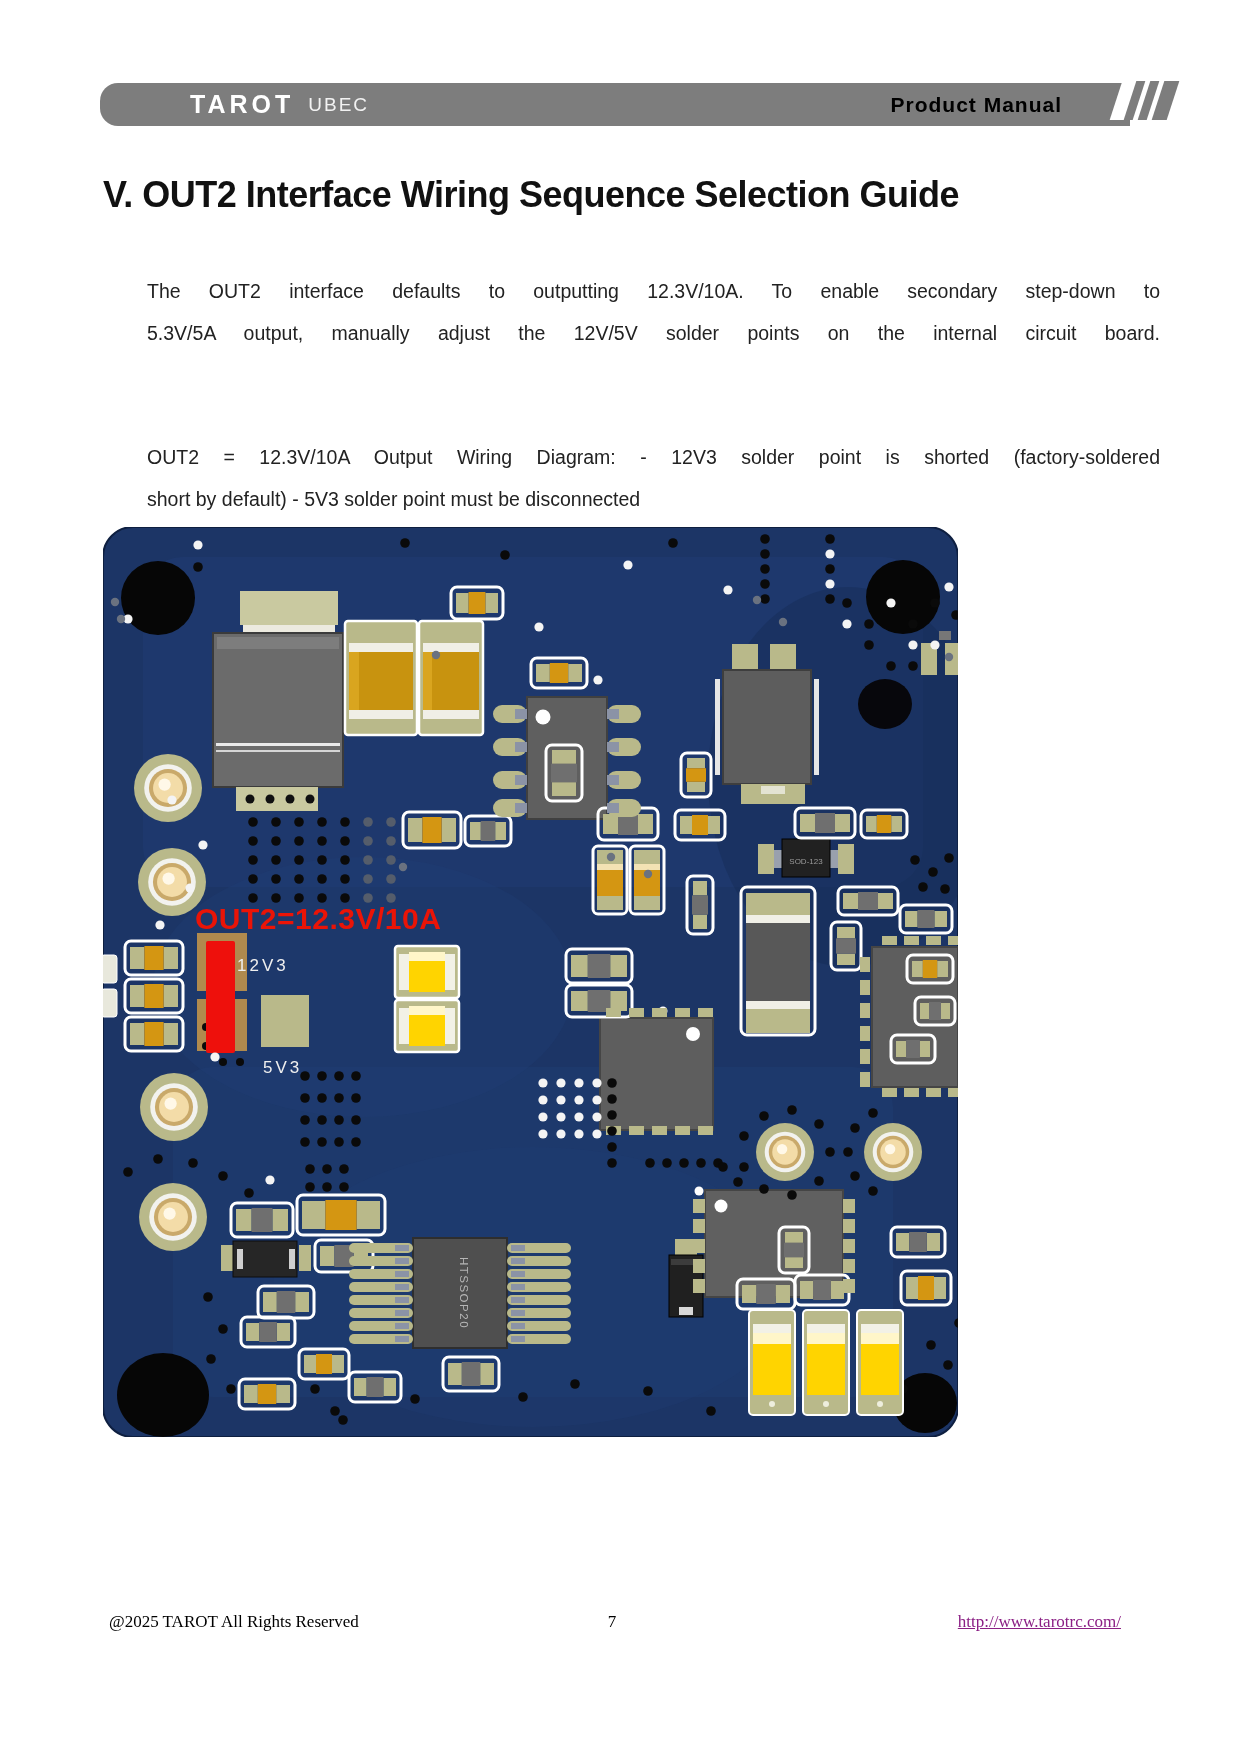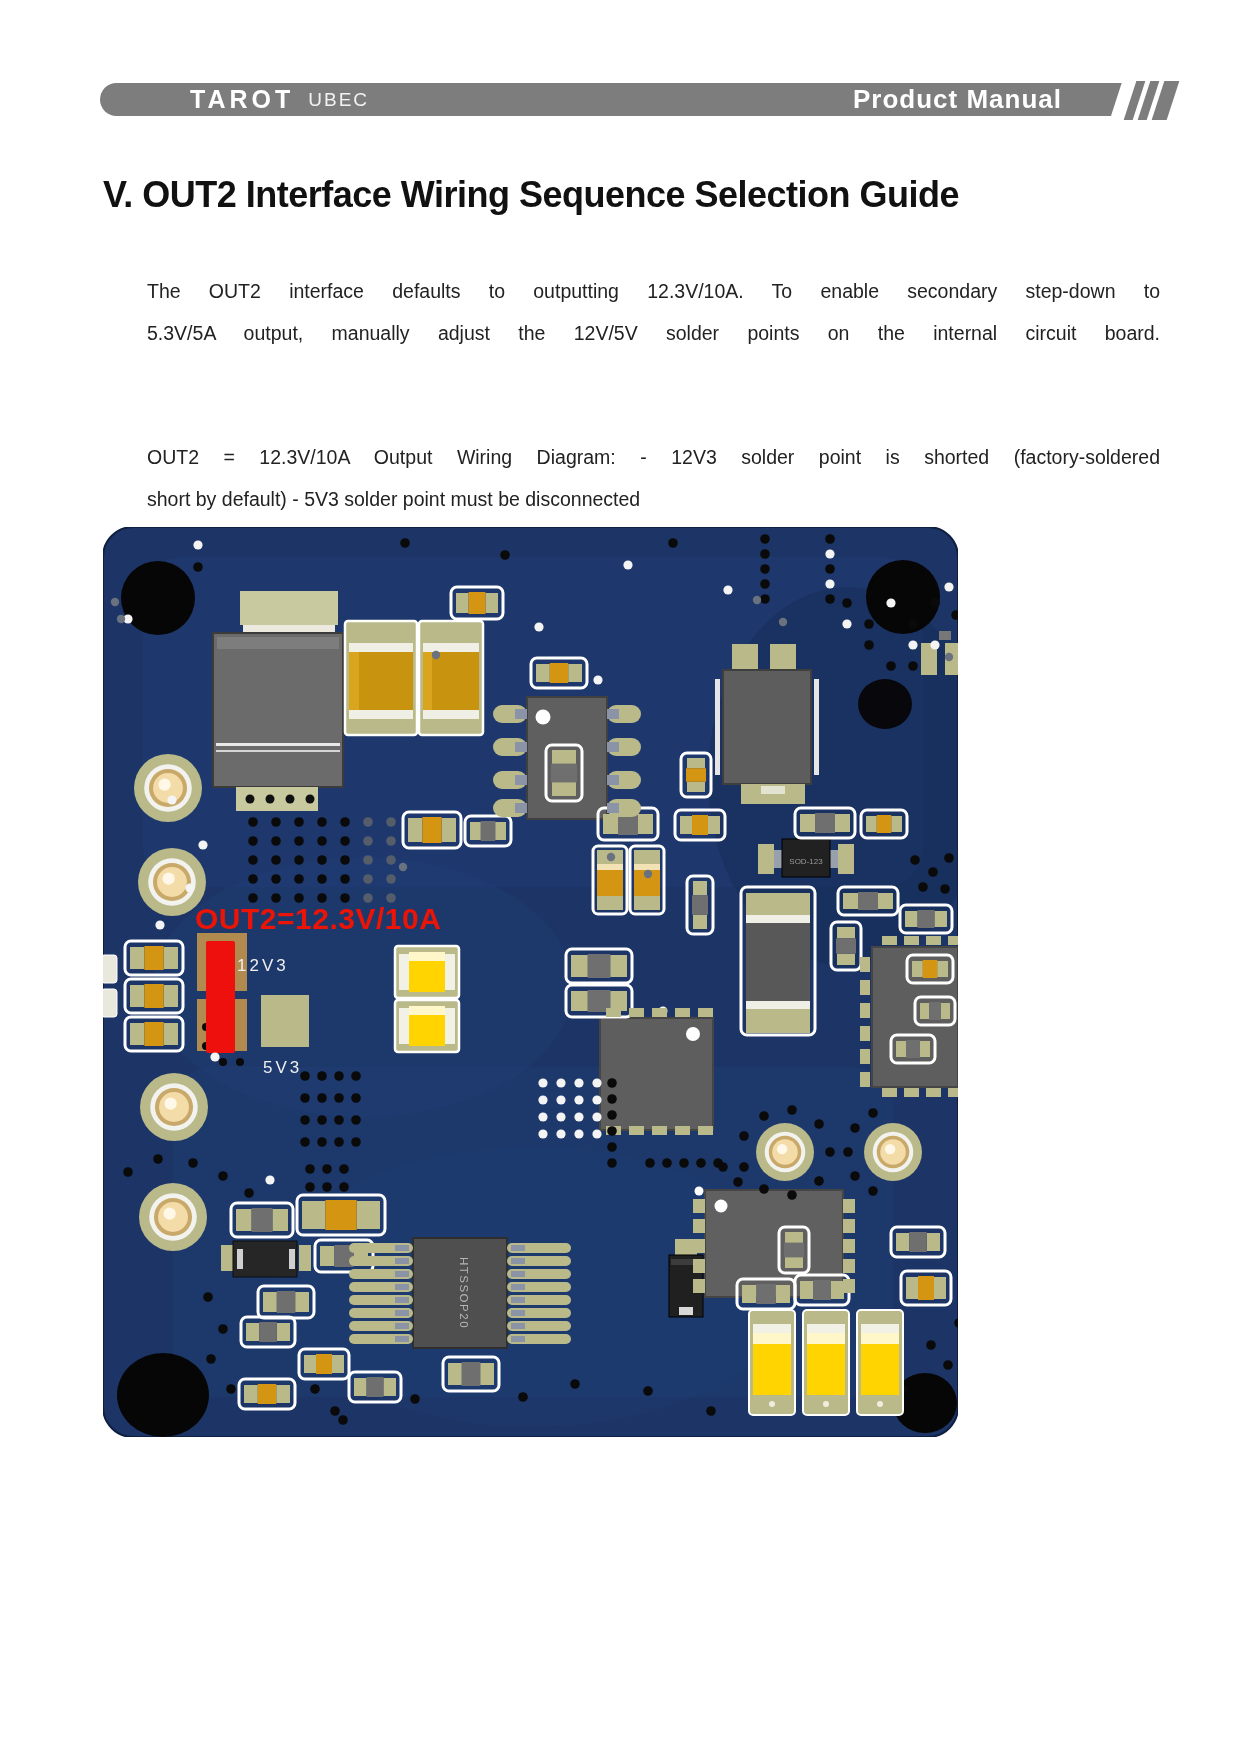--- a/index.html
+++ b/index.html
@@ -1,23 +1,23 @@
 <!DOCTYPE html>
 <html><head>
 <meta charset="utf-8">
 <style>
   html,body{margin:0;padding:0;background:#ffffff;}
   #page{position:relative;width:1241px;height:1754px;background:#fff;overflow:hidden;
         font-family:"Liberation Sans",sans-serif;}
   
-  .banner{position:absolute;left:100px;top:83px;width:1030px;height:33px;
+  .banner{position:absolute;left:100px;top:83px;width:1030px;height:43px;
           background:#7d7d7d;border-radius:18px 0 0 18px;display:flex;align-items:center;}
   .banner .brand{color:#ffffff;font-weight:bold;font-size:25px;letter-spacing:4px;margin-left:90px;}
   .banner .brand-sub{color:#f2f2f2;font-size:19px;letter-spacing:2px;margin-left:14px;font-weight:500;text-align:center;}
-  .banner .pm{position:absolute;right:68px;color:#ffffff;font-weight:bold;font-size:26px;letter-spacing:1px;}
+  .banner .pm{position:absolute;right:68px;color:#000000;font-weight:bold;font-size:21px;letter-spacing:1px;}
   .slant{position:absolute;top:81px;height:39px;transform:skewX(-18deg);}
   .slant.cut{left:1116px;width:26px;background:#ffffff;}
   .slant.s1{left:1130px;width:9px;background:#7d7d7d;}
   .slant.s2{left:1144px;width:9px;background:#7d7d7d;}
   .slant.tail{left:1158px;width:15px;background:#7d7d7d;}
   
   .doc-title{position:absolute;left:103px;top:174px;width:1020px;color:#111;
              font-size:36px;font-weight:bold;letter-spacing:-0.5px;}
   .para{position:absolute;left:103px;width:1013px;font-size:19.5px;line-height:42px;color:#222;margin-left:44px;}
   .p1{top:270px;} .p2{top:436px;}
@@ -661,13 +661,18 @@
           <circle cx="723" cy="877" r="3" fill="#eeeedd"></circle>
           <rect x="754" y="783" width="46" height="105" rx="4" fill="#b9b98a" stroke="#ffffff" stroke-width="2"></rect>
           <rect x="758" y="797" width="38" height="9" fill="#f2f1e6"></rect>
           <rect x="758" y="806" width="38" height="62" fill="#ffd400"></rect>
           <rect x="758" y="806" width="38" height="11" fill="#fff6c9"></rect>
           <circle cx="777" cy="877" r="3" fill="#eeeedd"></circle>
         </g>
     </svg>
   </div>
 
+  <div class="footer">
+    <span class="copy">@2025 TAROT All Rights Reserved</span>
+    <span class="pageno">7</span>
+    <a class="link" href="#">http://www.tarotrc.com/</a>
+  </div>
 </div>
 
 </body></html>

